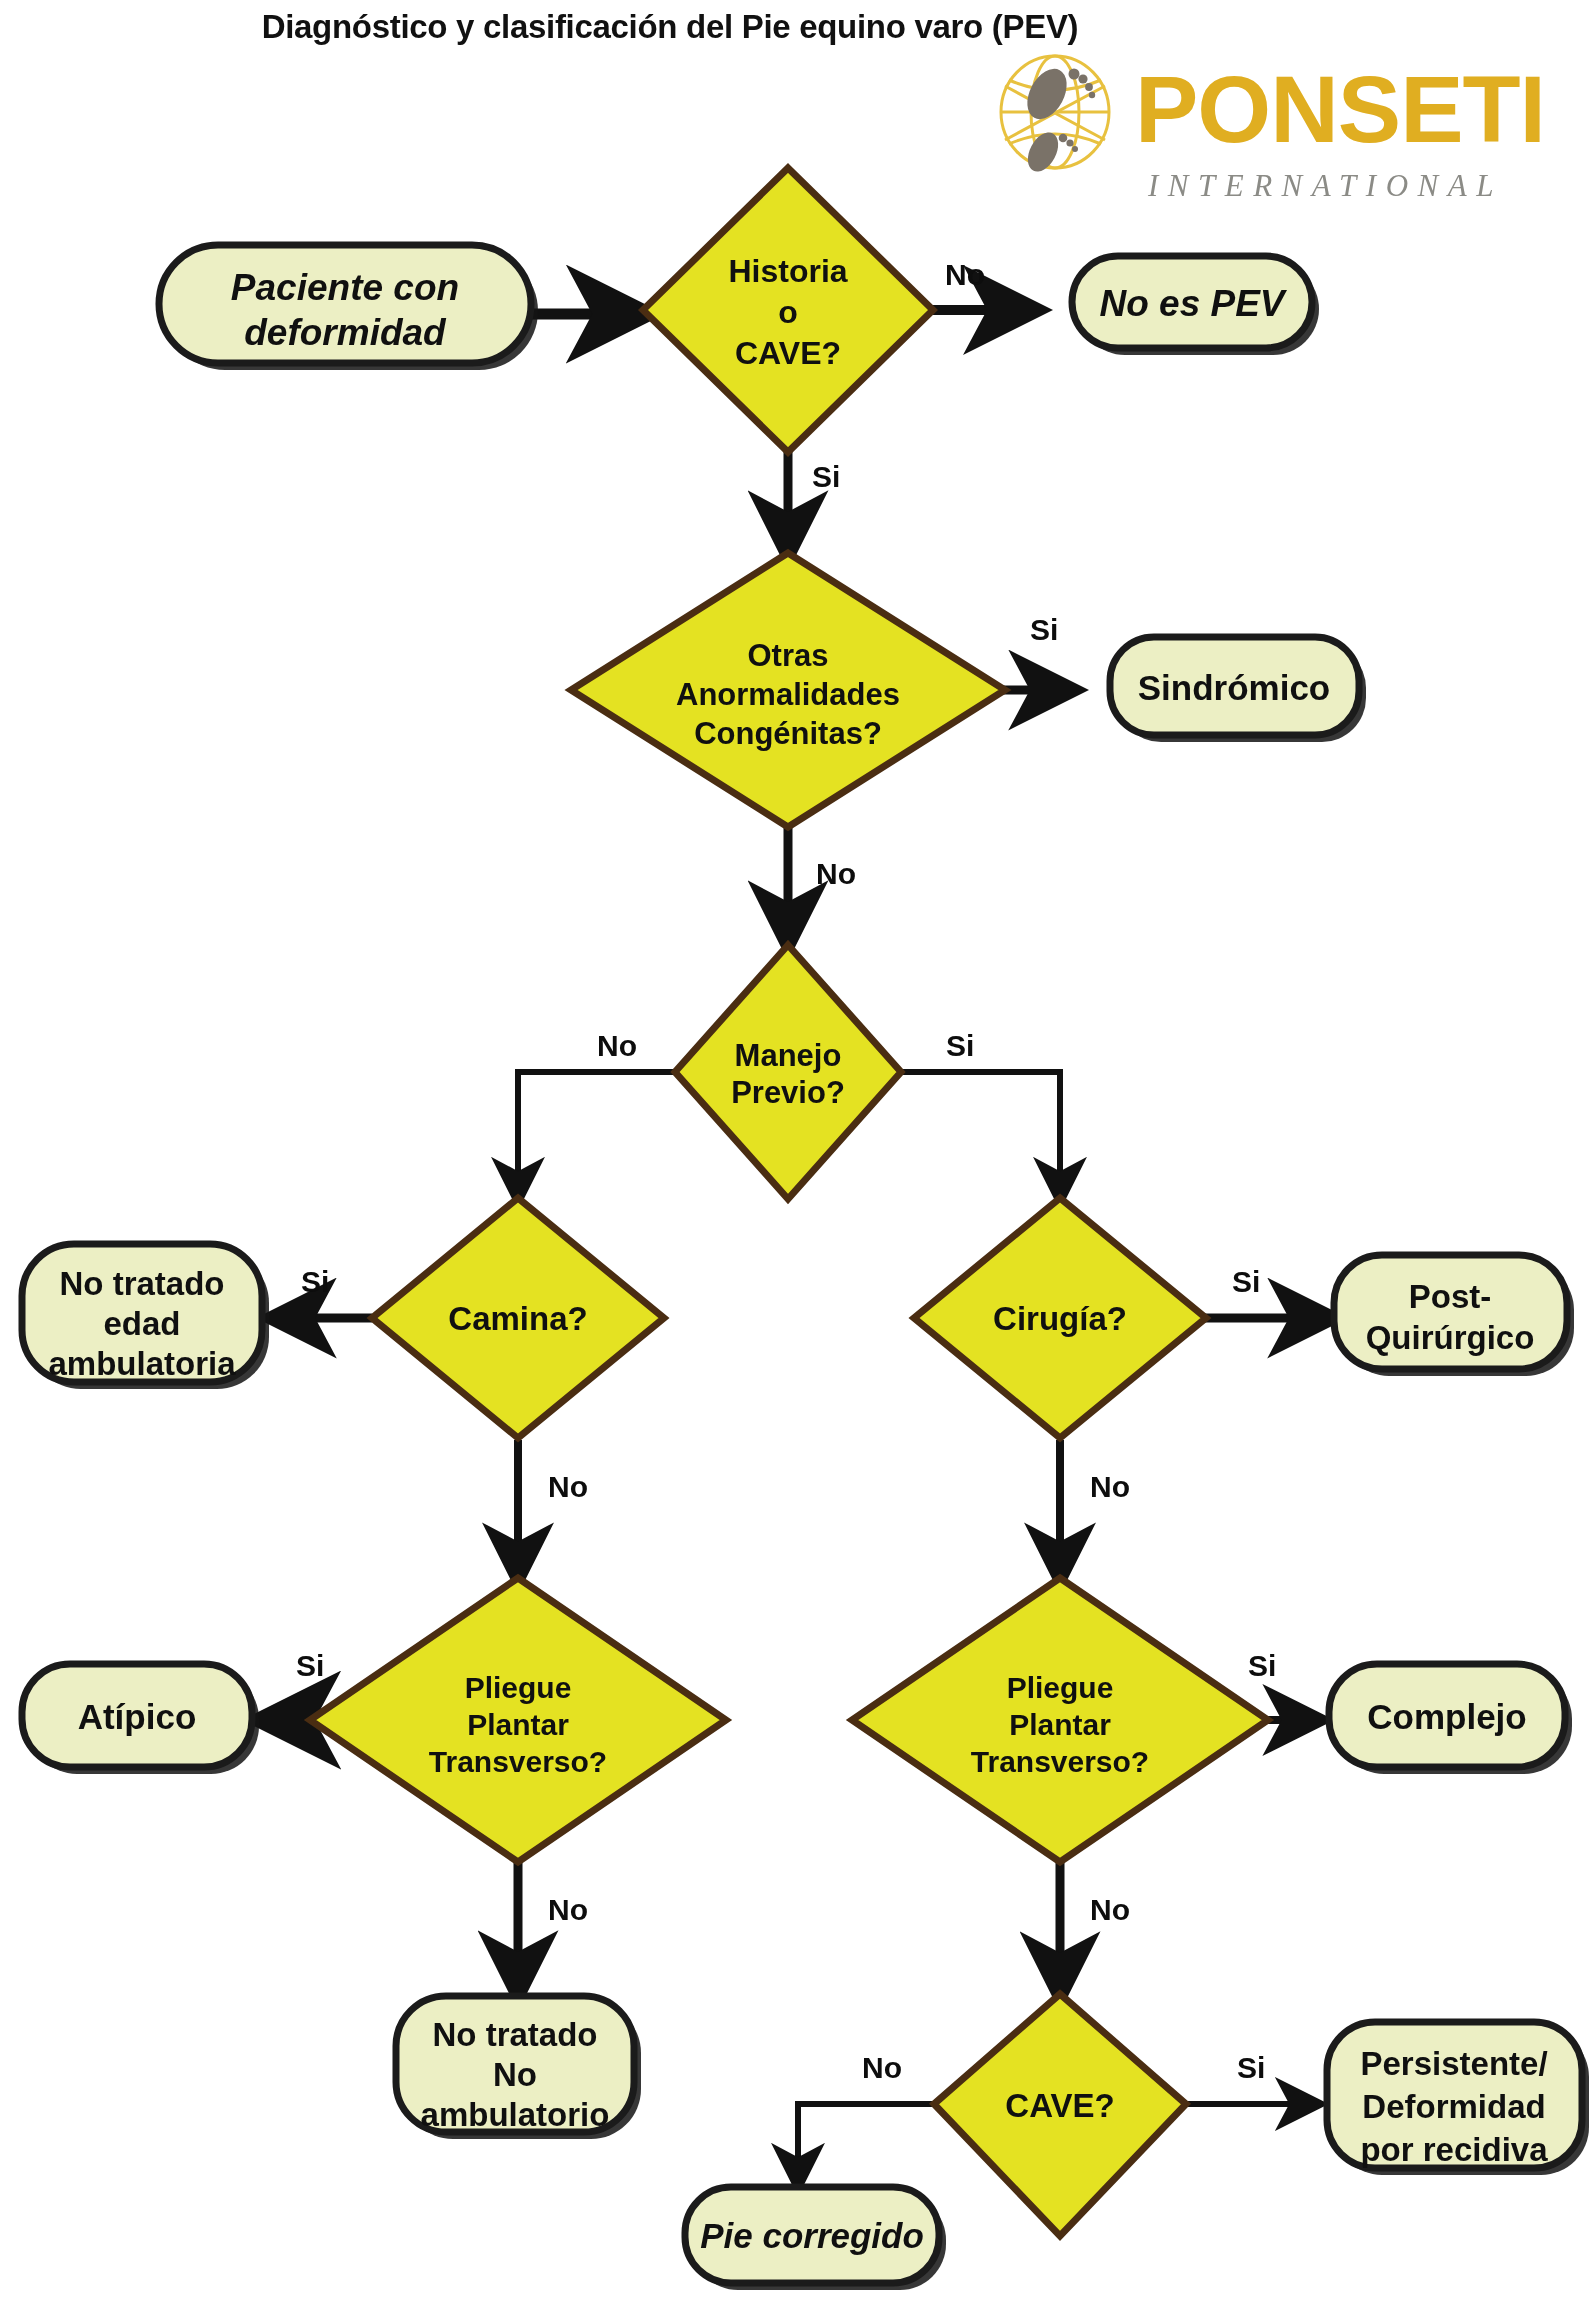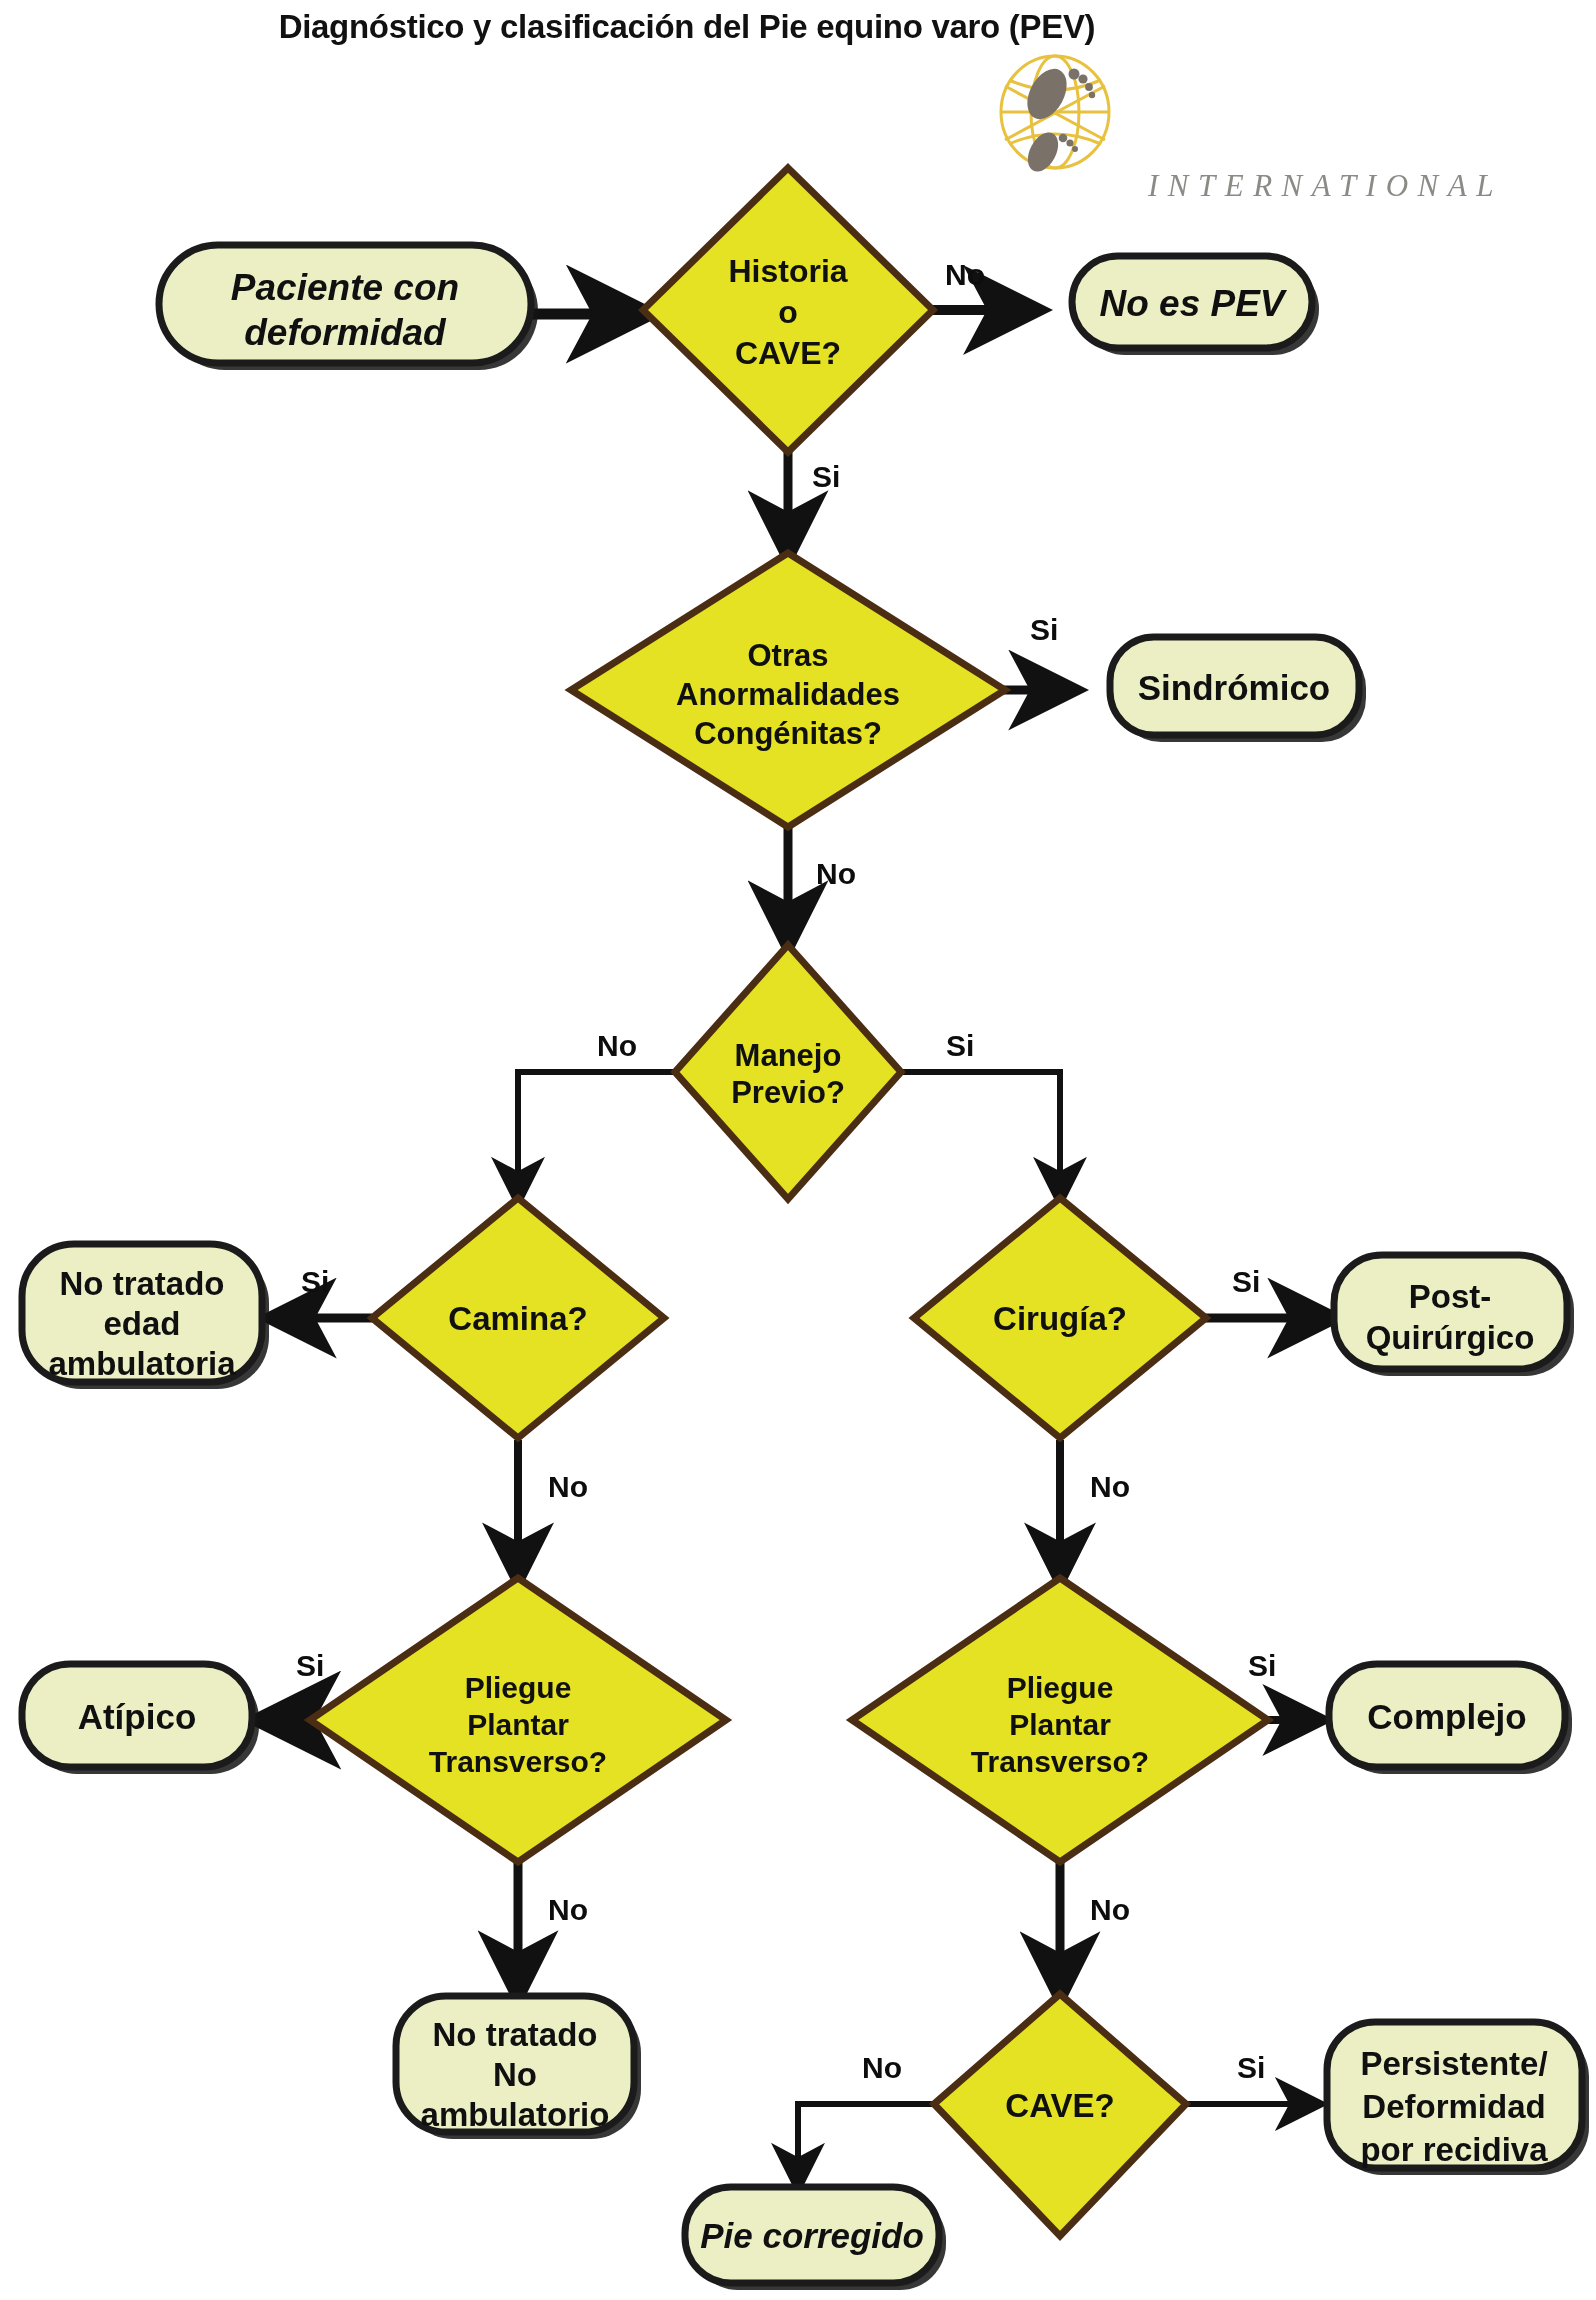--- a/index.html
+++ b/index.html
@@ -1,21 +1,21 @@
 <!DOCTYPE html>
 <html><head>
 <meta charset="utf-8">
 <style>
   html,body{margin:0;padding:0;background:#ffffff;}
   body{width:1596px;height:2300px;position:relative;overflow:hidden;
        font-family:"Liberation Sans","DejaVu Sans",sans-serif;}
 
   #page-title{
     position:absolute; left:0; top:8px; width:1340px; text-align:center;
-    font-size:33px; font-weight:bold; color:#111111; letter-spacing:-0.3px;margin-left:17px;
+    font-size:33px; font-weight:bold; color:#111111; letter-spacing:-0.3px;
   }
 
   
   #logo{ position:absolute; left:985px; top:48px; width:600px; height:160px; }
   #logo-mark{ position:absolute; left:0; top:0; width:145px; height:130px; }
   #logo-word{
     position:absolute; left:150px; top:14px;
     font-size:95px; font-weight:bold; color:#e0ae21;
     letter-spacing:-1px; line-height:1; font-family:"Liberation Sans",sans-serif;
   }
@@ -60,20 +60,21 @@
       <circle cx="89" cy="26" r="5.5"></circle>
         <circle cx="98" cy="31" r="4.6"></circle>
       <circle cx="104" cy="39" r="3.9"></circle>
         <circle cx="107" cy="47" r="3.2"></circle>
       <ellipse cx="58" cy="104" rx="13" ry="21" transform="rotate(28 58 104)"></ellipse>
       <circle cx="78" cy="90" r="4.3"></circle>
         <circle cx="85" cy="95" r="3.6"></circle>
       <circle cx="90" cy="101" r="3"></circle>
     </g>
   </svg>
+  <div id="logo-word">PONSETI</div>
   <div id="logo-sub">INTERNATIONAL</div>
 </div>
 
 <svg id="flow" viewBox="0 0 1596 2300">
   <defs>
     <marker id="ah" markerWidth="9" markerHeight="9" refX="7.2" refY="4.5" orient="auto" markerUnits="strokeWidth">
       <path d="M0,0 L9,4.5 L0,9 L2.4,4.5 z" fill="#111111"></path>
     </marker>
   </defs>
 

